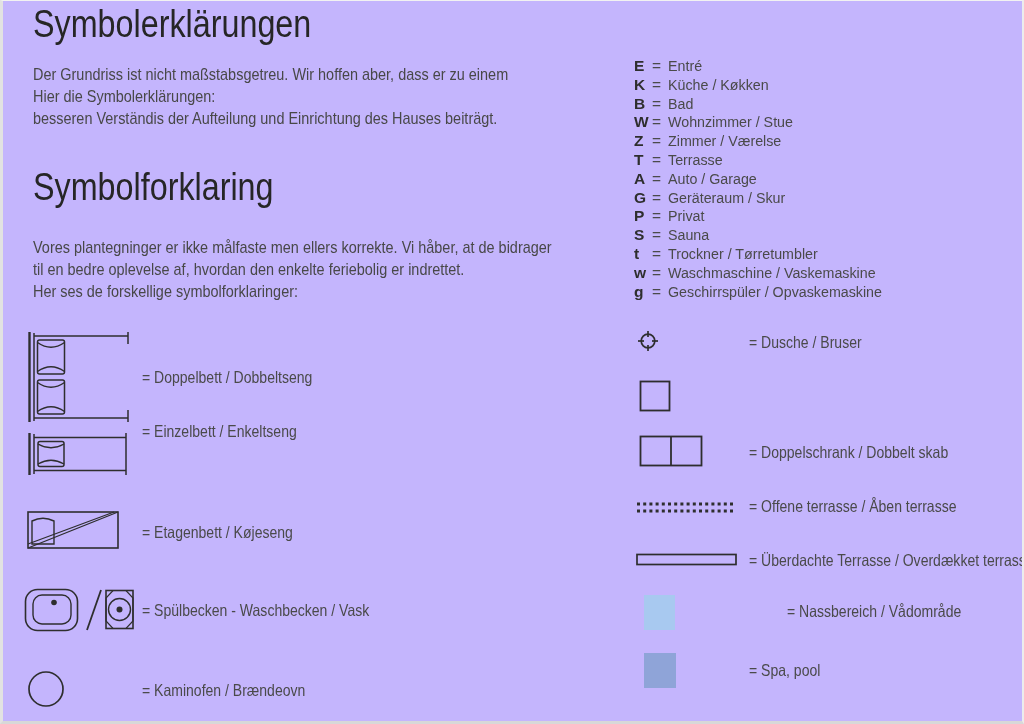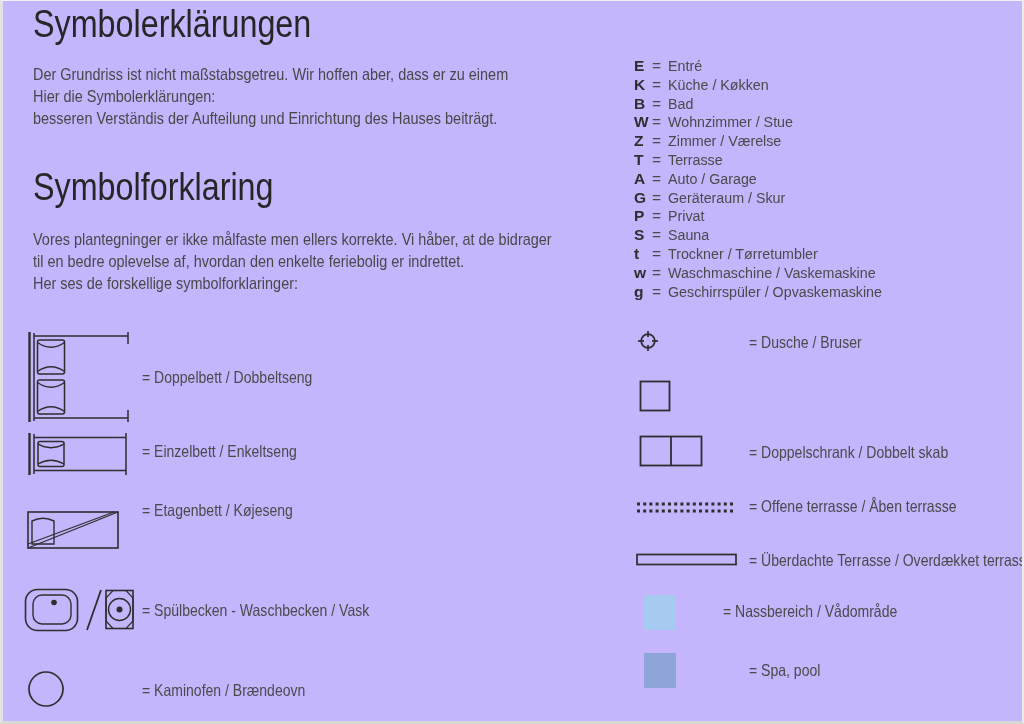--- a/index.html
+++ b/index.html
@@ -40,21 +40,21 @@
   </h1>
   <div class="para" style="top:63px;">
     <span class="line"><span class="cond">Der Grundriss ist nicht maßstabsgetreu. Wir hoffen aber, dass er zu einem</span></span>
     <span class="line"><span class="cond">Hier die Symbolerklärungen:</span></span>
     <span class="line"><span class="cond">besseren Verständis der Aufteilung und Einrichtung des Hauses beiträgt.</span></span>
   </div>
 
   <h1 class="title" style="top:167px;">
     <span class="cond">Symbolforklaring</span>
   </h1>
-  <div class="para" style="top:228px;">
+  <div class="para" style="top:236px;">
     <span class="line"><span class="cond">Vores plantegninger er ikke målfaste men ellers korrekte. Vi håber, at de bidrager</span></span>
     <span class="line"><span class="cond">til en bedre oplevelse af, hvordan den enkelte feriebolig er indrettet.</span></span>
     <span class="line"><span class="cond">Her ses de forskellige symbolforklaringer:</span></span>
   </div>
 
   <div class="code-list">
     <div class="code-row">
         <span class="code">E</span>
         <span class="eq">=</span>
         <span class="def cond92">Entré</span>
@@ -146,33 +146,33 @@
       <line class="ln" x1="2.5" y1="0" x2="2.5" y2="42" stroke-width="2.4"></line>
       <line class="ln" x1="7" y1="1" x2="7" y2="41" stroke-width="1.5"></line>
       <line class="ln" x1="7" y1="4.5" x2="99" y2="4.5" stroke-width="1.5"></line>
       <line class="ln" x1="7" y1="37.5" x2="99" y2="37.5" stroke-width="1.5"></line>
       <line class="ln" x1="99" y1="0" x2="99" y2="42" stroke-width="1.5"></line>
       <rect class="ln" x="11" y="8.5" width="26" height="25" rx="2" stroke-width="1.5" fill="#fff"></rect>
       <path class="ln" d="M11,11 Q24,18.5 37,11" stroke-width="1.4"></path>
       <path class="ln" d="M11,31 Q24,23.5 37,31" stroke-width="1.4"></path>
     </svg>
   </div>
-  <div class="sym-label" style="left:139px; top:441px;">
+  <div class="sym-label" style="left:139px; top:421px;">
     <span class="cond">= Einzelbett / Enkeltseng</span>
   </div>
 
   <div class="sym" style="left:24px; top:509px;">
     <svg width="92" height="40" viewBox="0 0 92 40">
       <rect class="ln" x="1" y="2" width="90" height="36" stroke-width="1.6"></rect>
       <line class="ln" x1="1" y1="38" x2="91" y2="2" stroke-width="1.3"></line>
       <line class="ln" x1="1" y1="34" x2="87" y2="2" stroke-width="1.3"></line>
       <path class="ln" d="M5,34 L5,11 Q16,5.5 27,11 L27,34 Z" stroke-width="1.4" fill="#fff"></path>
     </svg>
   </div>
-  <div class="sym-label" style="left:139px; top:500px;">
+  <div class="sym-label" style="left:139px; top:522px;">
     <span class="cond">= Etagenbett / Køjeseng</span>
   </div>
 
   <div class="sym" style="left:21px; top:586px;">
     <svg width="110" height="46" viewBox="0 0 110 46">
       <rect class="ln" x="1.5" y="2.5" width="52" height="41" rx="12" stroke-width="1.6"></rect>
       <rect class="ln" x="9" y="8" width="38" height="29" rx="9" stroke-width="1.4"></rect>
       <circle cx="30" cy="15.5" r="2.8" fill="#2e2e2e"></circle>
       <line class="ln" x1="63" y1="43" x2="77" y2="3" stroke-width="1.8"></line>
       <rect class="ln" x="82" y="3.5" width="27" height="38" stroke-width="1.6"></rect>
@@ -236,21 +236,21 @@
   <div class="sym" style="left:633px; top:551px;">
     <svg width="102" height="13" viewBox="0 0 102 13">
       <rect class="ln" x="1" y="1.5" width="99" height="10" stroke-width="1.7" fill="#fff"></rect>
     </svg>
   </div>
   <div class="sym-label" style="left:746px; top:550px;">
     <span class="cond">= Überdachte Terrasse / Overdækket terrasse</span>
   </div>
 
   <div class="swatch" style="left: 641px; top: 594px; width: 31px; height: 35px; background: rgb(168, 201, 240);"></div>
-  <div class="sym-label" style="left:720px; top:601px;">
+  <div class="sym-label" style="left:784px; top:601px;">
     <span class="cond">= Nassbereich / Vådområde</span>
   </div>
 
   <div class="swatch" style="left: 641px; top: 652px; width: 32px; height: 35px; background: rgb(143, 164, 216);"></div>
   <div class="sym-label" style="left:746px; top:660px;">
     <span class="cond">= Spa, pool</span>
   </div>
 
 </div>
 

